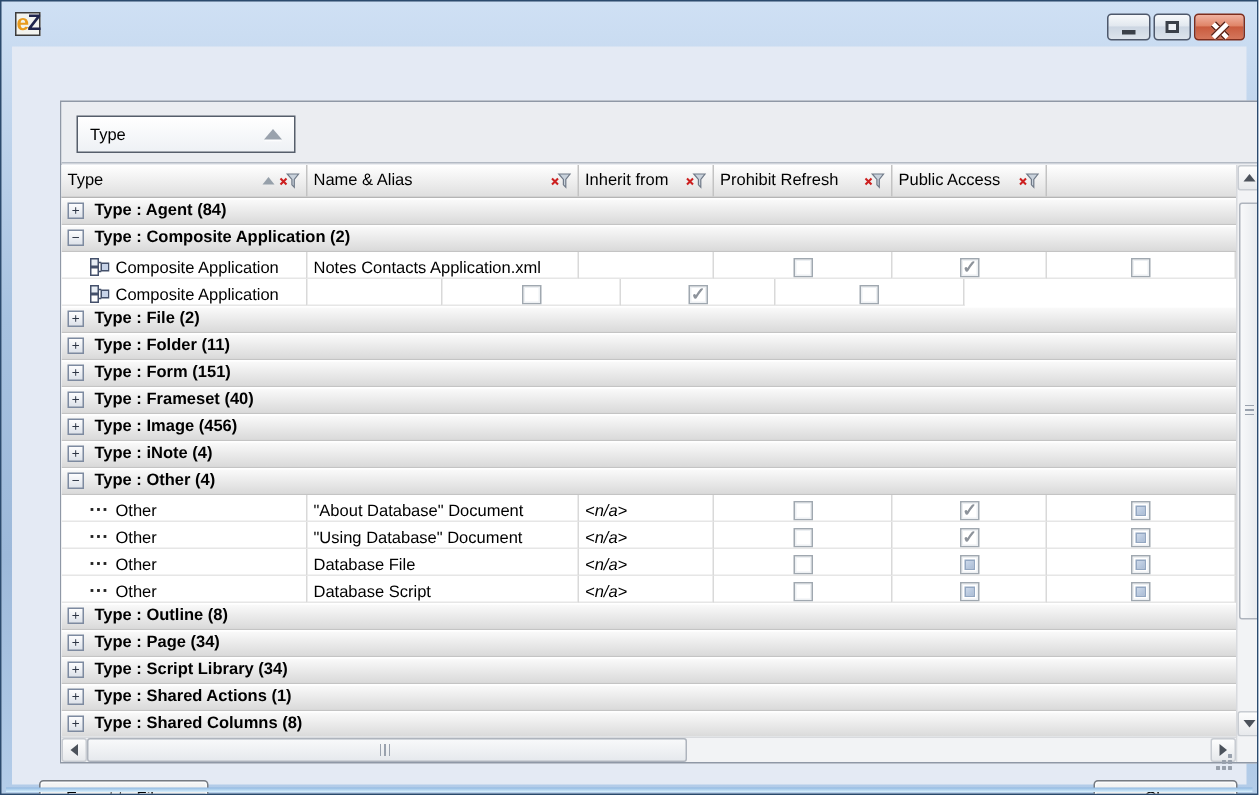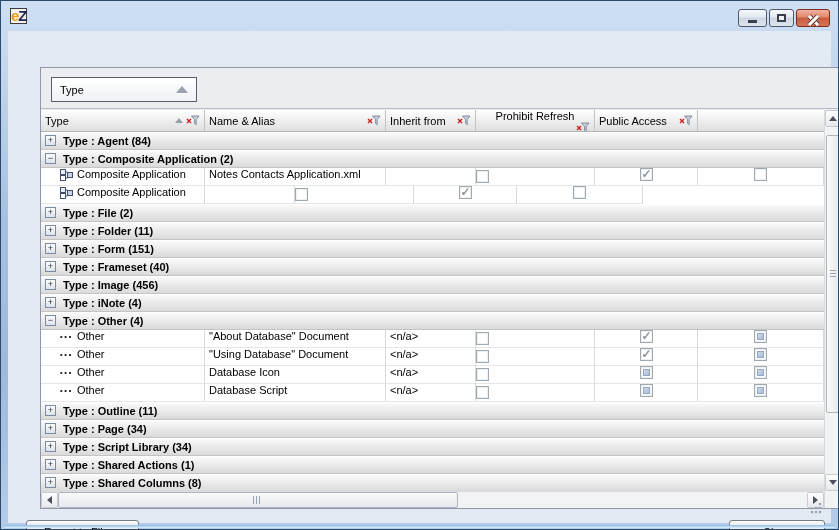--- a/index.html
+++ b/index.html
@@ -42,34 +42,34 @@
   .gridwrap{position:absolute;left:0;top:42px;right:0;bottom:0;display:flex;background:#fff;}
   .gridmain{width:783px;display:flex;flex-direction:column;}
   
   .ghead{height:22px;display:flex;background:linear-gradient(#ffffff,#ececec 60%,#dfdfdf);border-bottom:1px solid #b5b5b5;}
   .hc{display:flex;align-items:center;padding:0 4px;border-right:1px solid #c3c3c3;overflow:hidden;white-space:nowrap;}
   .hc .hl{white-space:nowrap;}
   .sort{width:0;height:0;border-left:4px solid transparent;border-right:4px solid transparent;
     border-bottom:5px solid #96a0aa;margin-left:auto;}
   .filter{margin-left:auto;flex:none;}
   .hc.w-type .filter{margin-left:3px;}
-  .w-type{width:164px;}.w-name{width:181px;}.w-inh{width:90px;}.w1{width:119px;flex-direction:column;}.w2{width:103px;align-items:center;}.w3{width:126px;}
+  .w-type{width:164px;}.w-name{width:181px;}.w-inh{width:90px;}.w1{width:119px;}.w2{width:103px;align-items:center;}.w3{width:126px;}
   
   .rowsarea{height:360px;background:#fff;overflow:hidden;}
   .row{height:18px;display:flex;align-items:center;}
   .row.g{background:linear-gradient(#fcfcfc,#dadada);border-bottom:1px solid #c4c4c4;box-shadow:inset 0 1px 0 #ffffff;
     padding-left:4px;font-weight:bold;}
   .exp{width:11px;height:11px;border:1px solid #7d8aa0;background:linear-gradient(#fdfdfe,#dde2ea);
     font-size:9px;line-height:9px;font-weight:normal;text-align:center;color:#2c3granite;color:#2c3444;margin-right:7px;flex:none;}
   .gl{white-space:nowrap;}
   .row.it .c{height:18px;border-right:1px solid #d9d9d9;border-bottom:1px solid #e6e6e6;
-    display:flex;align-items:flex-start;overflow:hidden;white-space:nowrap;}
+    display:flex;align-items:flex-end;overflow:hidden;white-space:nowrap;}
   .ct{width:164px;padding-left:18px;}
   .cn{width:181px;padding-left:4px;}
-  .ci{width:90px;padding-left:4px;}
+  .ci{width:90px;padding-left:4px;font-style:italic;}
   .cc{justify-content:center;}
   .tl{margin-left:4px;}
   .ic{width:14px;height:13px;flex:none;display:inline-flex;align-items:center;justify-content:center;}
   .ic-dots::before{content:"\00B7\00B7\00B7";font-weight:bold;font-size:13px;letter-spacing:0px;color:#222;line-height:10px;}
   
   .cbx{width:13px;height:13px;background:#fff;border:1px solid #a0a8b0;box-shadow:inset 0 0 0 1px #edf0f3;position:relative;display:inline-block;}
   .cbx[data-state="checked"]::after{content:"\2713";position:absolute;left:1px;top:-2px;font-size:12px;font-weight:bold;color:#8d939b;}
   .cbx[data-state="indeterminate"]::after{content:"";position:absolute;left:2px;top:2px;right:2px;bottom:2px;
     background:linear-gradient(135deg,#cdd9ea,#a9bcd6);border:1px solid #93a7c2;}
   
@@ -304,21 +304,21 @@
               <div class="c cc w3">
                   <span class="cbx" data-state="indeterminate"></span>
                 </div>
             </div>
 
             <div class="row it">
               <div class="c ct">
                   <span class="ic ic-dots"></span>
                   <span class="tl">Other</span>
                 </div>
-              <div class="c cn">Database Icon</div>
+              <div class="c cn">Database File</div>
               <div class="c ci">&lt;n/a&gt;</div>
               <div class="c cc w1">
                   <span class="cbx" data-state="unchecked"></span>
                 </div>
               <div class="c cc w2">
                   <span class="cbx" data-state="indeterminate"></span>
                 </div>
               <div class="c cc w3">
                   <span class="cbx" data-state="indeterminate"></span>
                 </div>
@@ -337,21 +337,21 @@
               <div class="c cc w2">
                   <span class="cbx" data-state="indeterminate"></span>
                 </div>
               <div class="c cc w3">
                   <span class="cbx" data-state="indeterminate"></span>
                 </div>
             </div>
 
             <div class="row g">
                 <span class="exp">+</span>
-                <span class="gl">Type : Outline (11)</span>
+                <span class="gl">Type : Outline (8)</span>
               </div>
             <div class="row g">
                 <span class="exp">+</span>
                 <span class="gl">Type : Page (34)</span>
               </div>
             <div class="row g">
                 <span class="exp">+</span>
                 <span class="gl">Type : Script Library (34)</span>
               </div>
             <div class="row g">

